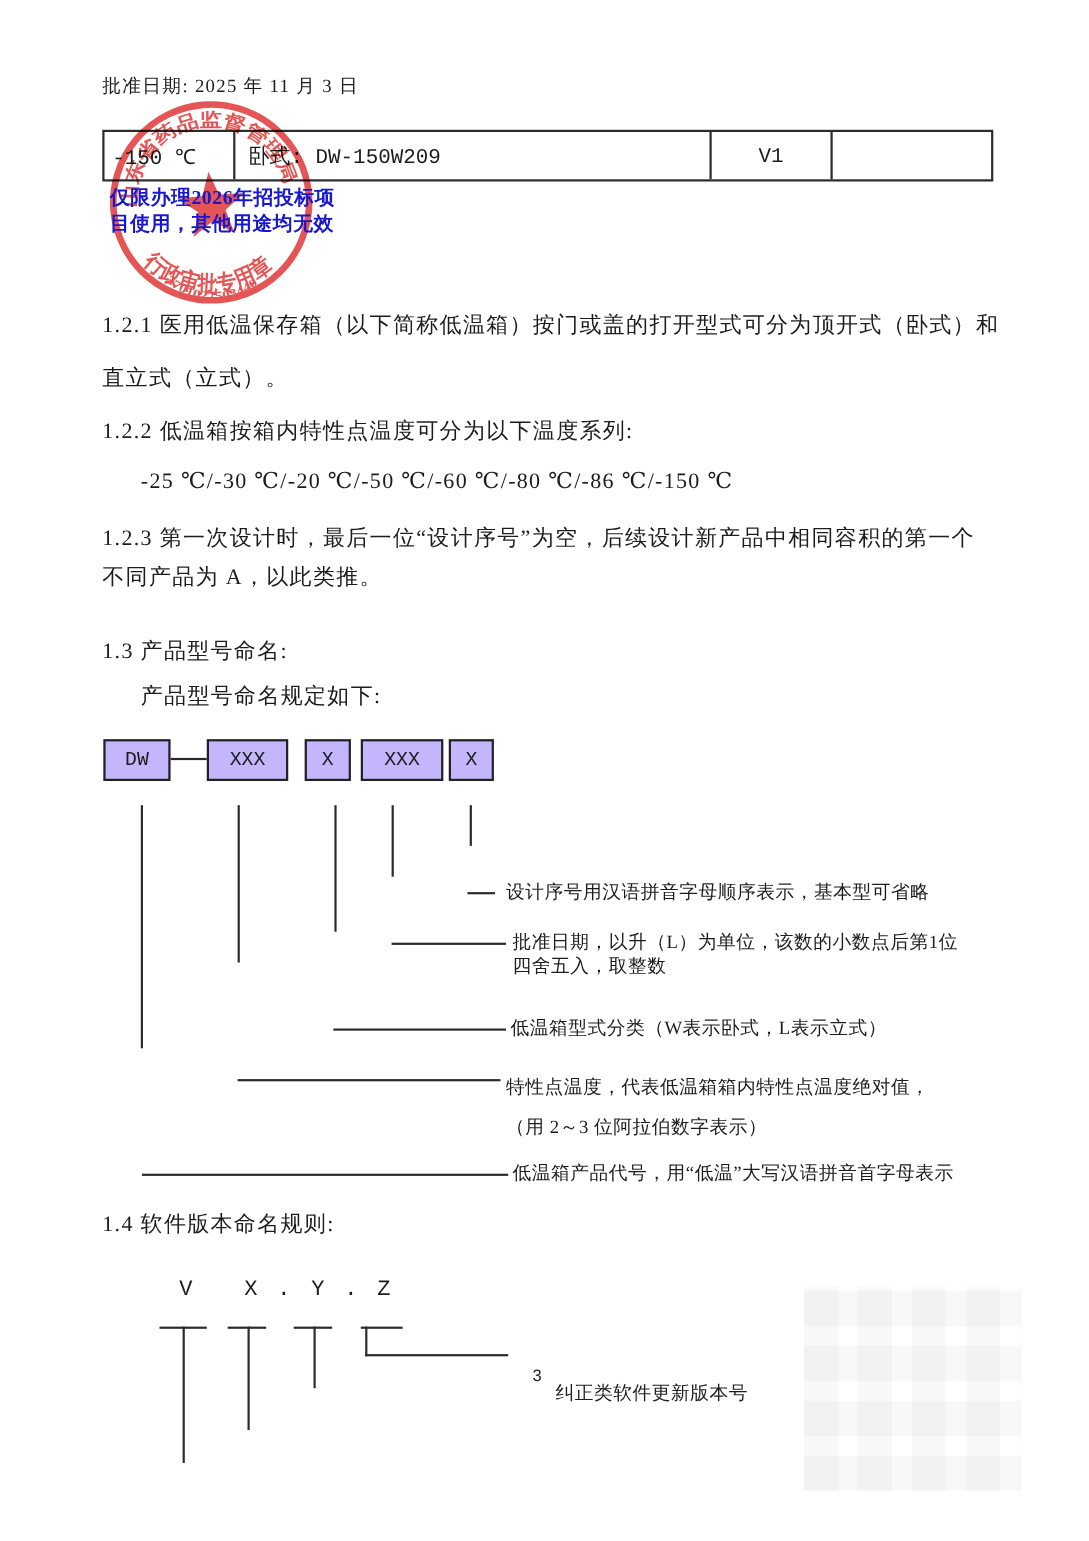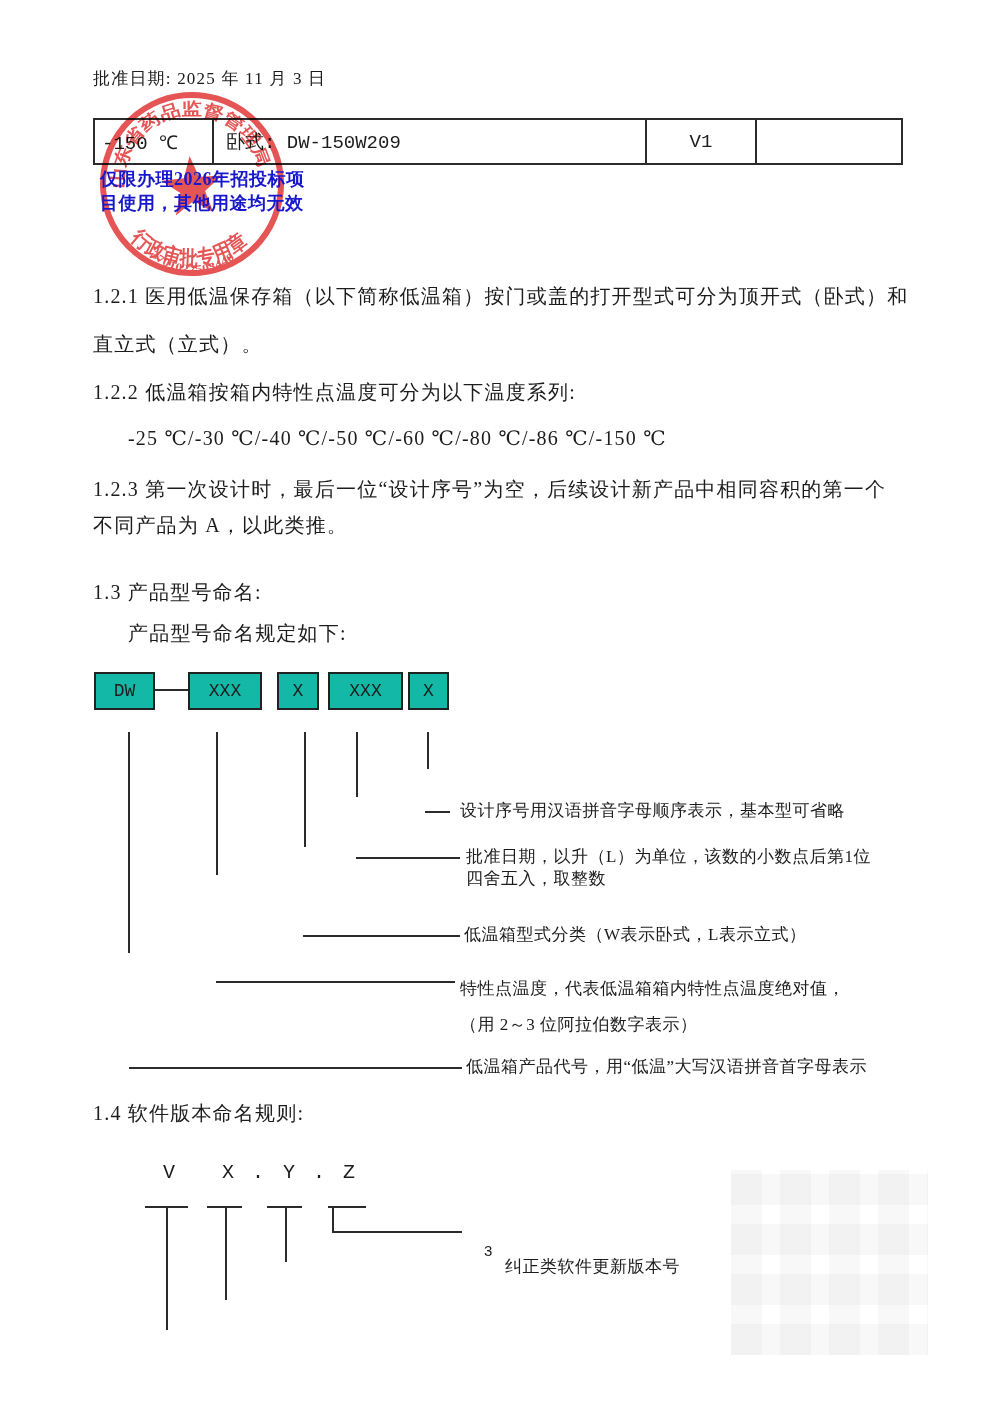--- a/index.html
+++ b/index.html
@@ -23,21 +23,21 @@
     font-family:"Liberation Mono","DejaVu Sans Mono",monospace;
   }
   .c1{width:117px;padding-left:7px;}
   .c2{width:433px;padding-left:12px;border-left:2px solid #2b2b2b;}
   .c3{width:110px;justify-content:center;border-left:2px solid #2b2b2b;}
   .c4{flex:1;border-left:2px solid #2b2b2b;}
   
   .nbox{
     position:absolute;height:38px;border:2px solid #222;box-sizing:border-box;
     display:flex;align-items:center;justify-content:center;
-    font-family:"Liberation Mono","DejaVu Sans Mono",monospace;font-size:18px;background:#14b8a6;
+    font-family:"Liberation Mono","DejaVu Sans Mono",monospace;font-size:18px;background:#c4b5fd;
   }
   
   .stamp{position:absolute;left:97px;top:84px;width:190px;height:200px;z-index:5;
          opacity:0.88;mix-blend-mode:multiply;transform:rotate(-5deg);}
   .stamp text{font-family:"Liberation Serif","DejaVu Serif",serif;font-weight:bold;}
   
   .notice{position:absolute;left:100px;top:167px;z-index:6;font-size:18px;line-height:24px;
           font-weight:600;letter-spacing:0.5px;white-space:nowrap;}
   
   .wmark{
@@ -83,21 +83,21 @@
   </svg>
 
   <div class="notice" style="color:#1717cd;">
     <div>仅限办理2026年招投标项</div>
     <div>目使用，其他用途均无效</div>
   </div>
 
   <div class="t" style="left:93px;top:283px;">1.2.1  医用低温保存箱（以下简称低温箱）按门或盖的打开型式可分为顶开式（卧式）和</div>
   <div class="t" style="left:93px;top:331px;">直立式（立式）。</div>
   <div class="t" style="left:93px;top:379px;">1.2.2  低温箱按箱内特性点温度可分为以下温度系列:</div>
-  <div class="t" style="left:128px;top:425px;">-25 ℃/-30 ℃/-40 ℃/-50 ℃/-60 ℃/-80 ℃/-86 ℃/-150 ℃</div>
+  <div class="t" style="left:128px;top:425px;">-25 ℃/-30 ℃/-20 ℃/-50 ℃/-60 ℃/-80 ℃/-86 ℃/-150 ℃</div>
   <div class="t" style="left:93px;top:476px;">1.2.3  第一次设计时，最后一位“设计序号”为空，后续设计新产品中相同容积的第一个</div>
   <div class="t" style="left:93px;top:512px;">不同产品为 A，以此类推。</div>
   <div class="t" style="left:93px;top:567px;margin-top:12px;">1.3  产品型号命名:</div>
   <div class="t" style="left:128px;top:620px;">产品型号命名规定如下:</div>
 
   <div class="nbox" style="left:94px;top:672px;width:61px;">DW</div>
   <div class="hl" style="left:155px;top:689px;width:33px;"></div>
   <div class="nbox" style="left:188px;top:672px;width:74px;">XXX</div>
   <div class="nbox" style="left:277px;top:672px;width:42px;">X</div>
   <div class="nbox" style="left:328px;top:672px;width:75px;">XXX</div>

